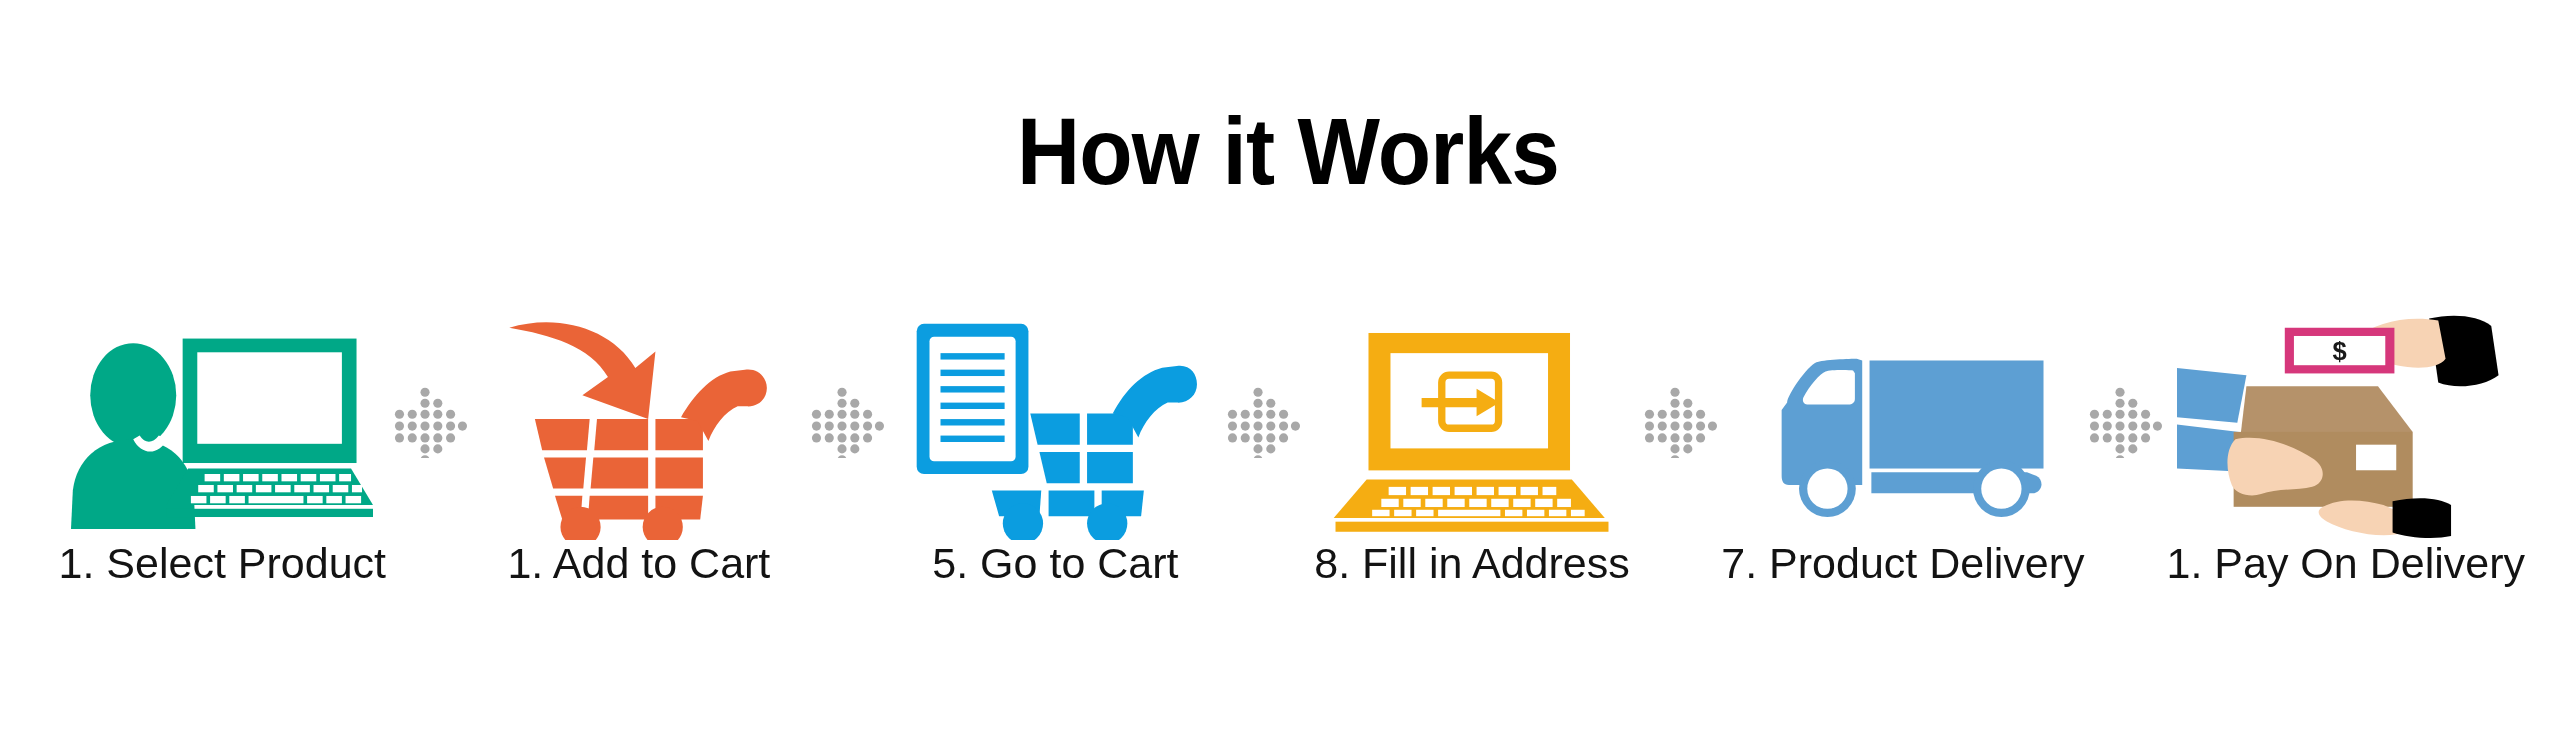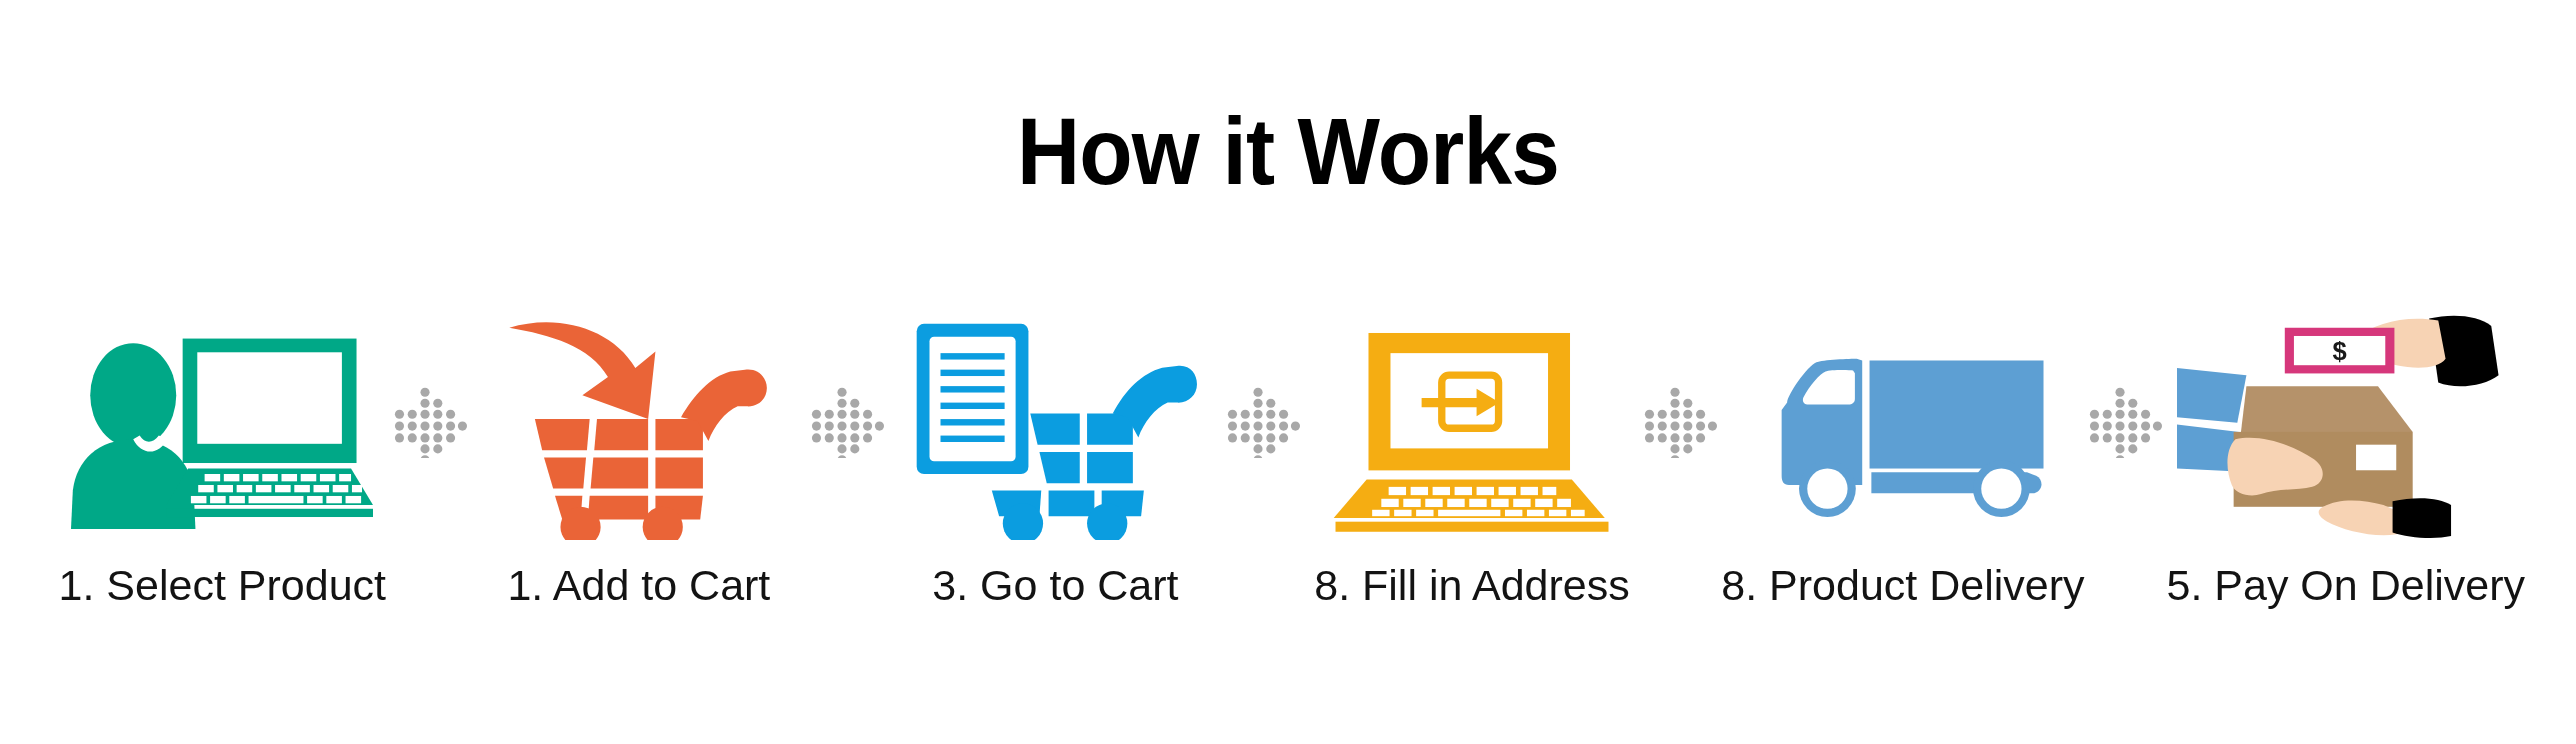--- a/index.html
+++ b/index.html
@@ -51,21 +51,20 @@
     align-items: center;
     width: 366px;
   }
   .step-icon {
     height: 238px;
     display: flex;
     align-items: flex-end;
     justify-content: center;
   }
   .step-label {
-    margin-top: 22px;
     font-family: "Liberation Sans", sans-serif;
     font-weight: 400;
     font-size: 43px;
     line-height: 1.1;
     color: #131313;
     white-space: nowrap;
     text-align: center;
   }
   .sep {
     width: 82px;
@@ -233,21 +232,21 @@
             <path d="M190 154 L240 154 L240 188 L190 188 Z"></path>
             <path d="M86 196 L140 196 L138 224 L94 224 Z"></path>
             <path d="M148 196 L198 196 L198 224 L148 224 Z"></path>
             <path d="M206 196 L252 196 L249 224 L206 224 Z"></path>
             <path d="M218 112 C232 86 250 68 272 62 L288 60 C302 58 310 68 310 80 C310 92 300 101 288 100 L278 100 C264 106 252 122 246 138 L234 116 Z"></path>
             <circle cx="120" cy="232" r="22"></circle>
             <circle cx="212" cy="232" r="22"></circle>
           </g>
         </svg>
       </div>
-      <div class="step-label">3. Go to Cart</div>
+      <div class="step-label">5. Go to Cart</div>
     </div>
 
     <div class="sep">
       <svg width="73" height="73" viewBox="0 0 80 80">
         <g fill="#a8a8a8">
           <circle cx="6" cy="32" r="5"></circle>
             <circle cx="20" cy="32" r="5"></circle>
             <circle cx="34" cy="32" r="5"></circle>
             <circle cx="48" cy="32" r="5"></circle>
             <circle cx="62" cy="32" r="5"></circle>
@@ -352,21 +351,21 @@
             <path d="M126 176 L296 176 L306 180 C314 184 314 196 304 199 L126 199 Z"></path>
             <path d="M34 100 C34 92 56 60 66 56 C72 53 104 52 110 52 L116 54 L116 190 L36 190 C30 190 28 186 28 180 L28 108 Z"></path>
             <path d="M52 94 C58 82 70 68 76 66 C80 64 102 64 106 65 L108 68 L108 96 C108 100 105 102 101 102 L56 102 C52 102 50 98 52 94 Z" fill="#ffffff"></path>
             <circle cx="78" cy="194" r="31" fill="#5d9fd3"></circle>
             <circle cx="78" cy="194" r="22" fill="#ffffff"></circle>
             <circle cx="268" cy="194" r="31" fill="#5d9fd3"></circle>
             <circle cx="268" cy="194" r="22" fill="#ffffff"></circle>
           </g>
         </svg>
       </div>
-      <div class="step-label">8. Product Delivery</div>
+      <div class="step-label">7. Product Delivery</div>
     </div>
 
     <div class="sep">
       <svg width="73" height="73" viewBox="0 0 80 80">
         <g fill="#a8a8a8">
           <circle cx="6" cy="32" r="5"></circle>
             <circle cx="20" cy="32" r="5"></circle>
             <circle cx="34" cy="32" r="5"></circle>
             <circle cx="48" cy="32" r="5"></circle>
             <circle cx="62" cy="32" r="5"></circle>
@@ -412,18 +411,18 @@
             <rect x="62" y="132" width="196" height="82" fill="#b08c5f"></rect>
             <rect x="196" y="146" width="44" height="28" fill="#ffffff"></rect>
           </g>
 
           <path d="M64 140 C92 134 126 146 150 162 C164 172 162 188 148 192 C132 196 108 194 92 200 C80 204 64 200 60 190 C54 176 52 152 64 140 Z" fill="#f7d3b4"></path>
 
           <path d="M160 214 C178 204 204 206 226 212 L244 220 C254 228 252 242 240 244 C216 248 182 240 164 230 C154 224 152 218 160 214 Z" fill="#f7d3b4"></path>
           <path d="M236 208 C262 202 288 204 300 212 L300 246 C282 250 252 248 236 242 Z" fill="#000000"></path>
         </svg>
       </div>
-      <div class="step-label">5. Pay On Delivery</div>
+      <div class="step-label">1. Pay On Delivery</div>
     </div>
 
   </div>
 </div>
 
 
 </body></html>

